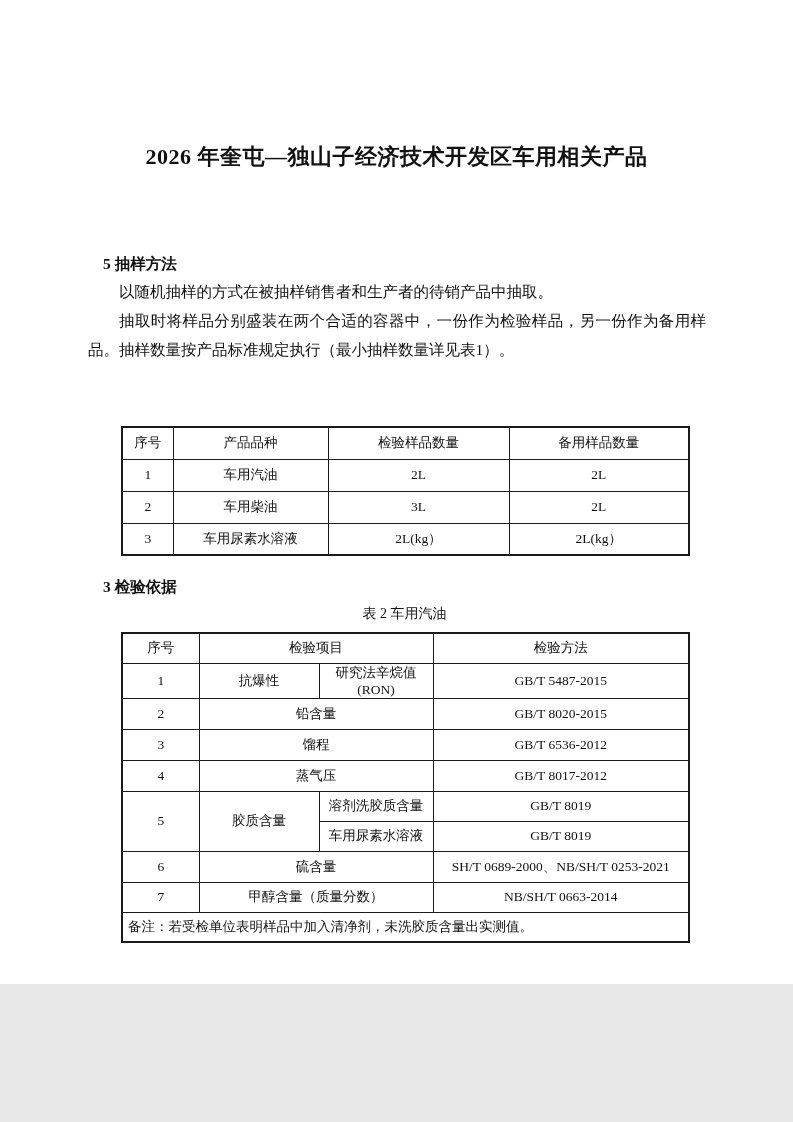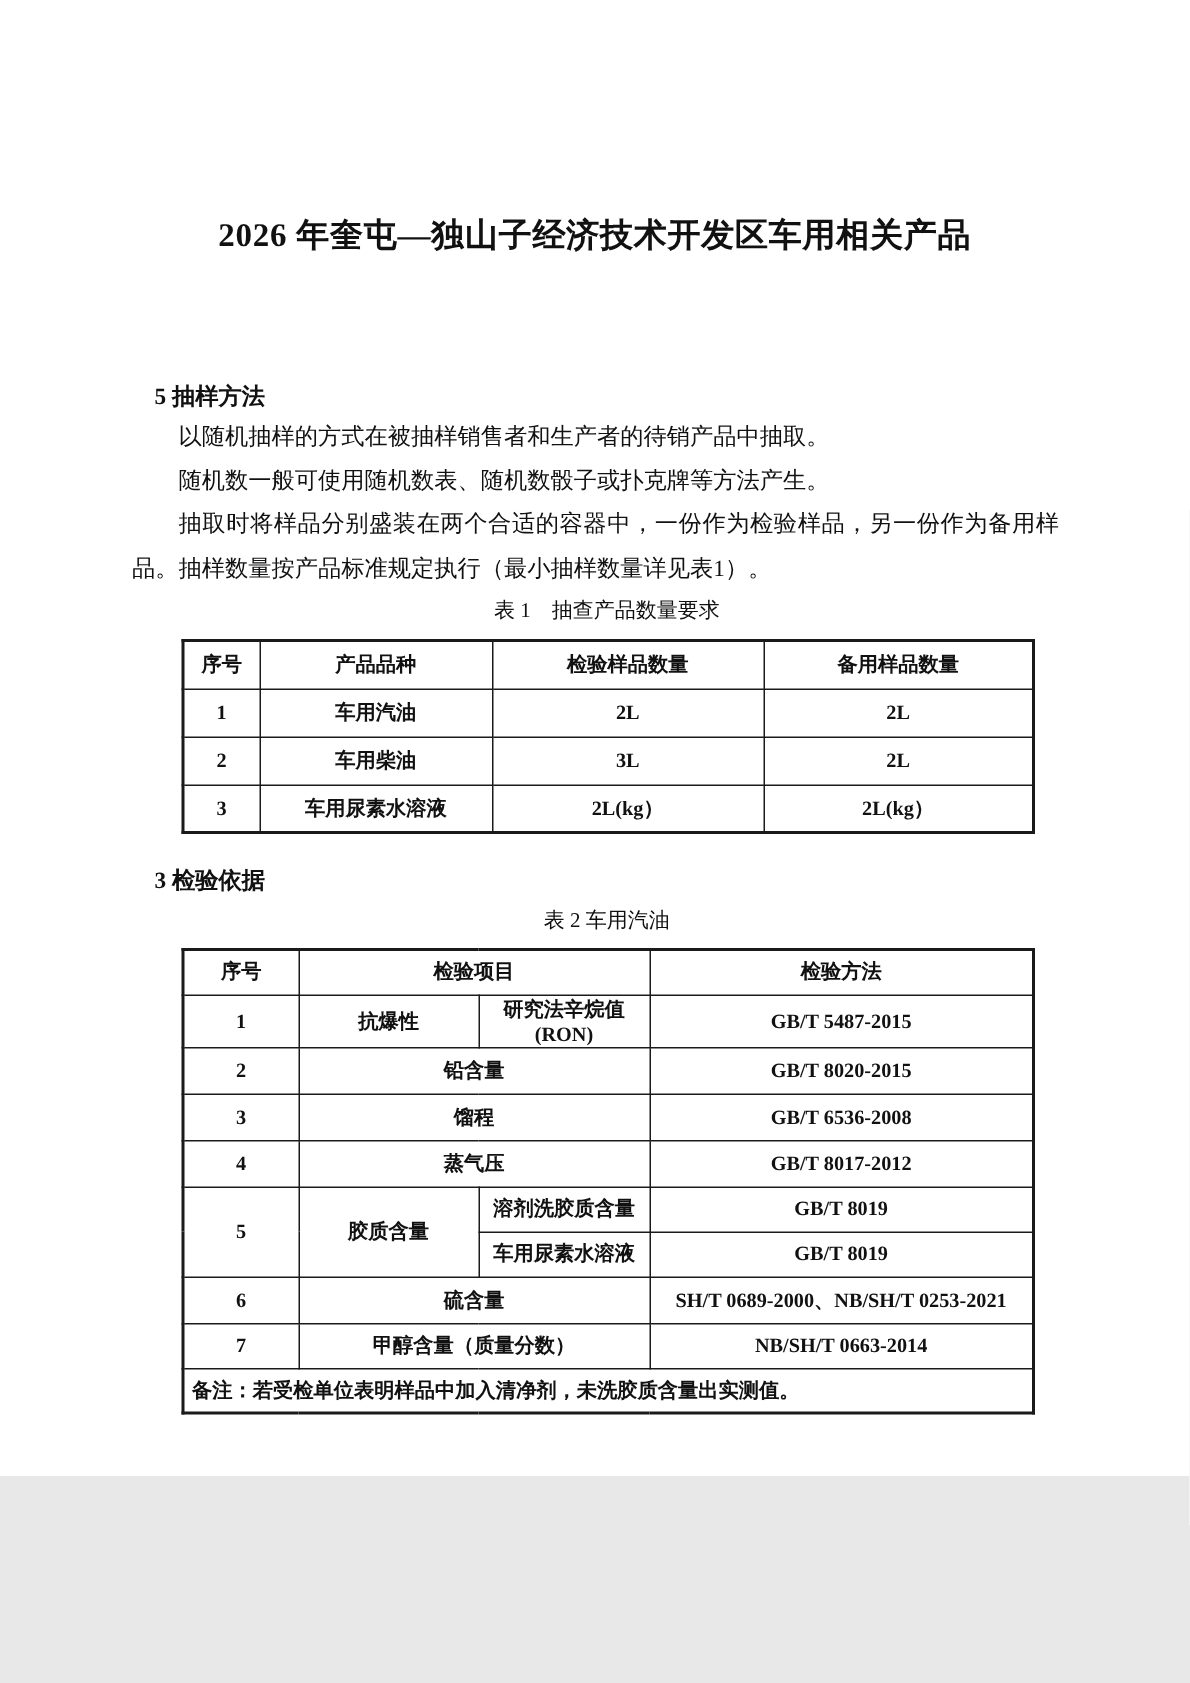--- a/index.html
+++ b/index.html
@@ -44,21 +44,21 @@
     position: absolute; left: 121px;
     border-collapse: collapse; table-layout: fixed;
     border: 2px solid #1a1a1a;
     font-size: 13.5px;
   }
   .tbl1 { top: 426px; width: 567px; }
   .tbl2 { top: 632px; width: 567px; }
   td, th {
     border: 1px solid #1a1a1a;
     text-align: center; vertical-align: middle;
-    font-weight: bold;
+    font-weight: normal;
     padding: 0 2px;
     overflow: hidden;
   }
   .h30 { height: 30px; }
   .h31 { height: 31px; }
   .h32 { height: 32px; }
   .note-cell { text-align: left; padding-left: 5px; }
   .page-number {
     position: absolute; top: 1026px; left: 0; right: 0;
     text-align: center; font-size: 13px;
@@ -70,25 +70,23 @@
 <div class="page">
 
   <div class="doc-title">
     <div>2026 年奎屯—独山子经济技术开发区车用相关产品</div>
   </div>
 
   <div class="sec-heading sec1-heading">5 抽样方法</div>
 
   <div class="body-text">
     <p>以随机抽样的方式在被抽样销售者和生产者的待销产品中抽取。</p>
-    <p>随机数一般可使用随机数表、随机数骰子或扑克牌等方法产生。</p>
     <p>抽取时将样品分别盛装在两个合适的容器中，一份作为检验样品，另一份作为备用样品。抽样数量按产品标准规定执行（最小抽样数量详见表1）。</p>
   </div>
 
-  <div class="tbl-caption tbl1-caption">表 1　抽查产品数量要求</div>
 
   <table class="tbl1">
     <colgroup>
       <col style="width:51px">
         <col style="width:155px">
         <col style="width:181px">
         <col style="width:180px">
     </colgroup>
     <tbody>
         <tr class="h32">
@@ -142,21 +140,21 @@
       <td>GB/T 5487-2015</td>
     </tr>
     <tr class="h31">
       <td>2</td>
       <td colspan="2">铅含量</td>
       <td>GB/T 8020-2015</td>
     </tr>
     <tr class="h31">
       <td>3</td>
       <td colspan="2">馏程</td>
-      <td>GB/T 6536-2008</td>
+      <td>GB/T 6536-2012</td>
     </tr>
     <tr class="h31">
       <td>4</td>
       <td colspan="2">蒸气压</td>
       <td>GB/T 8017-2012</td>
     </tr>
     <tr class="h30">
       <td rowspan="2">5</td>
       <td rowspan="2">胶质含量</td>
       <td>溶剂洗胶质含量</td>

